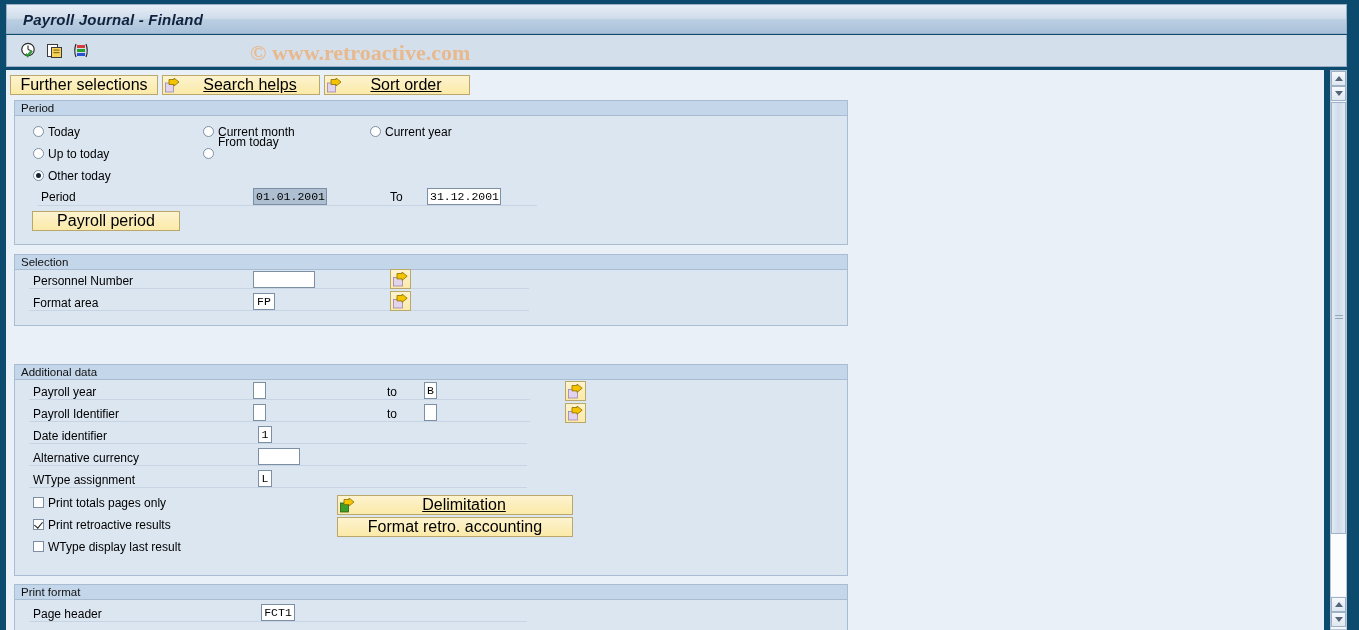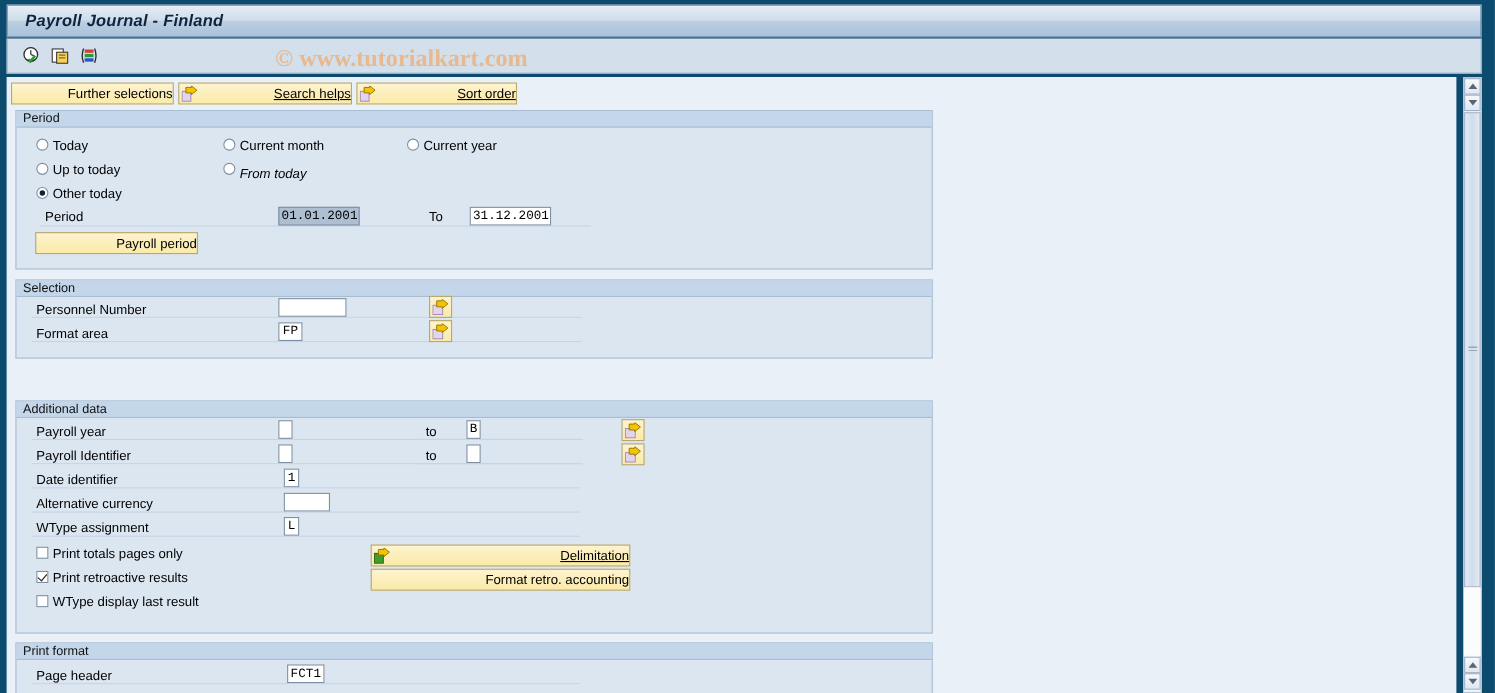--- a/index.html
+++ b/index.html
@@ -86,23 +86,23 @@
   
   .btnrow { position: absolute; left: 4px; top: 5px; height: 20px; }
   .sapbtn {
     position: absolute;
     top: 0;
     height: 20px;
     background: linear-gradient(to bottom, #fdf3cf 0%, #fbeaa8 100%);
     border: 1px solid #b9a86a;
     box-sizing: border-box;
     font-family: "Liberation Sans", sans-serif;
-    font-size: 12px;
+    font-size: 16px;
     color: #000;
-    text-align: right;
+    text-align: center;
     line-height: 18px;
     cursor: pointer;
     padding: 0;
     white-space: nowrap;
     overflow: hidden;
   }
   .sapbtn .lbl { display: block; }
   .sapbtn.with-icon .lbl { padding-left: 18px; text-decoration: underline; }
 
   
@@ -304,21 +304,21 @@
       <svg width="20" height="20" viewBox="0 0 20 20">
         <rect x="6" y="4" width="8" height="3" fill="#d93a3a"></rect>
         <rect x="6" y="8" width="8" height="3" fill="#25a030"></rect>
         <rect x="6" y="12" width="8" height="3" fill="#2a4fd0"></rect>
         <path d="M5 3 Q2.5 9.5 5 16" fill="none" stroke="#2b2b2b" stroke-width="1.2"></path>
         <path d="M15 3 Q17.5 9.5 15 16" fill="none" stroke="#2b2b2b" stroke-width="1.2"></path>
       </svg>
     </div>
   </div>
 
-  <div class="watermark">© www.tutorialkart.com</div>
+  <div class="watermark">© www.retroactive.com</div>
 
   <div class="screen">
 
     <div class="btnrow">
 
       <div class="sapbtn" style="left:0px; width:148px;">
         <span class="lbl">Further selections</span>
       </div>
 
       <div class="sapbtn with-icon" style="left:152px; width:158px;">
@@ -353,21 +353,21 @@
       <div class="radio" style="left:188px; top:25px;"></div>
       <div class="lab" style="left:203px; top:24px;text-align:center;">Current month</div>
 
       <div class="radio" style="left:355px; top:25px;"></div>
       <div class="lab" style="left:370px; top:24px;">Current year</div>
 
       <div class="radio" style="left:18px; top:47px;"></div>
       <div class="lab" style="left:33px; top:46px;">Up to today</div>
 
       <div class="radio" style="left:188px; top:47px;"></div>
-      <div class="lab" style="left:203px; top:50px;font-style:italic;">From today</div>
+      <div class="lab" style="left:203px; top:34px;">From today</div>
 
       <div class="radio on" style="left:18px; top:69px;"></div>
       <div class="lab" style="left:33px; top:68px;">Other today</div>
 
       <div class="rule" style="left:22px; top:104px; width:500px;"></div>
       <div class="lab" style="left:26px; top:89px;">Period</div>
       <div class="inp sel" style="left:238px; top:87px; width:74px; text-align:center;">01.01.2001</div>
       <div class="lab" style="left:375px; top:89px;">To</div>
       <div class="inp" style="left:412px; top:87px; width:74px; text-align:center;">31.12.2001</div>
 

